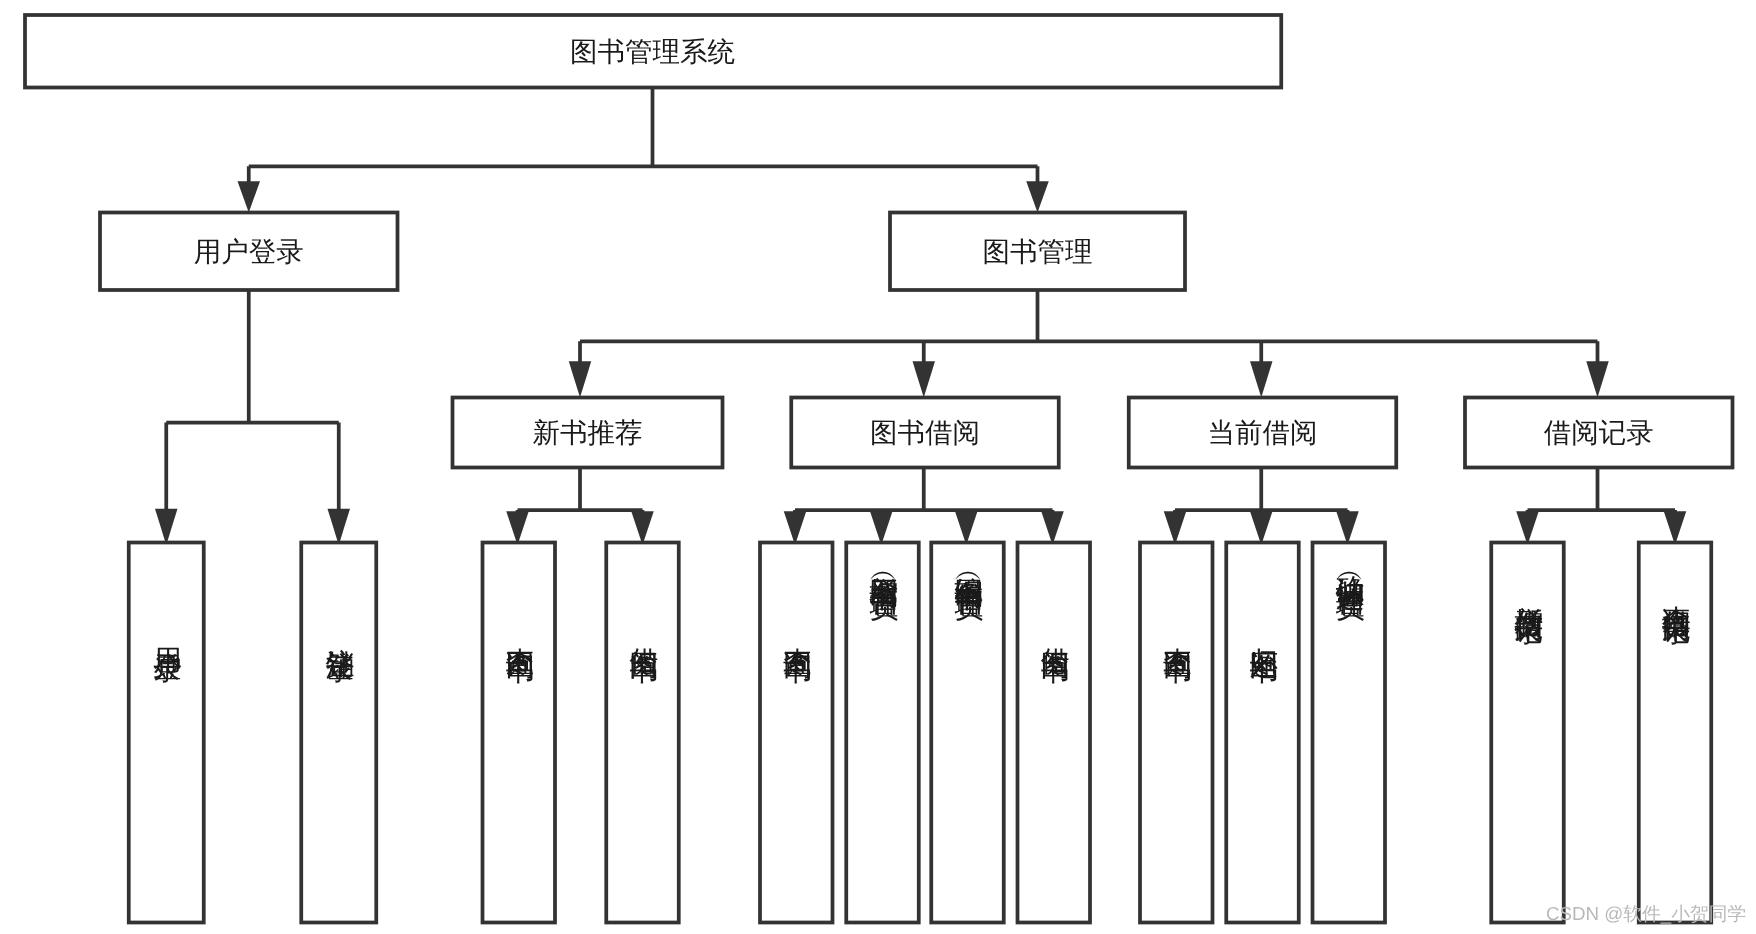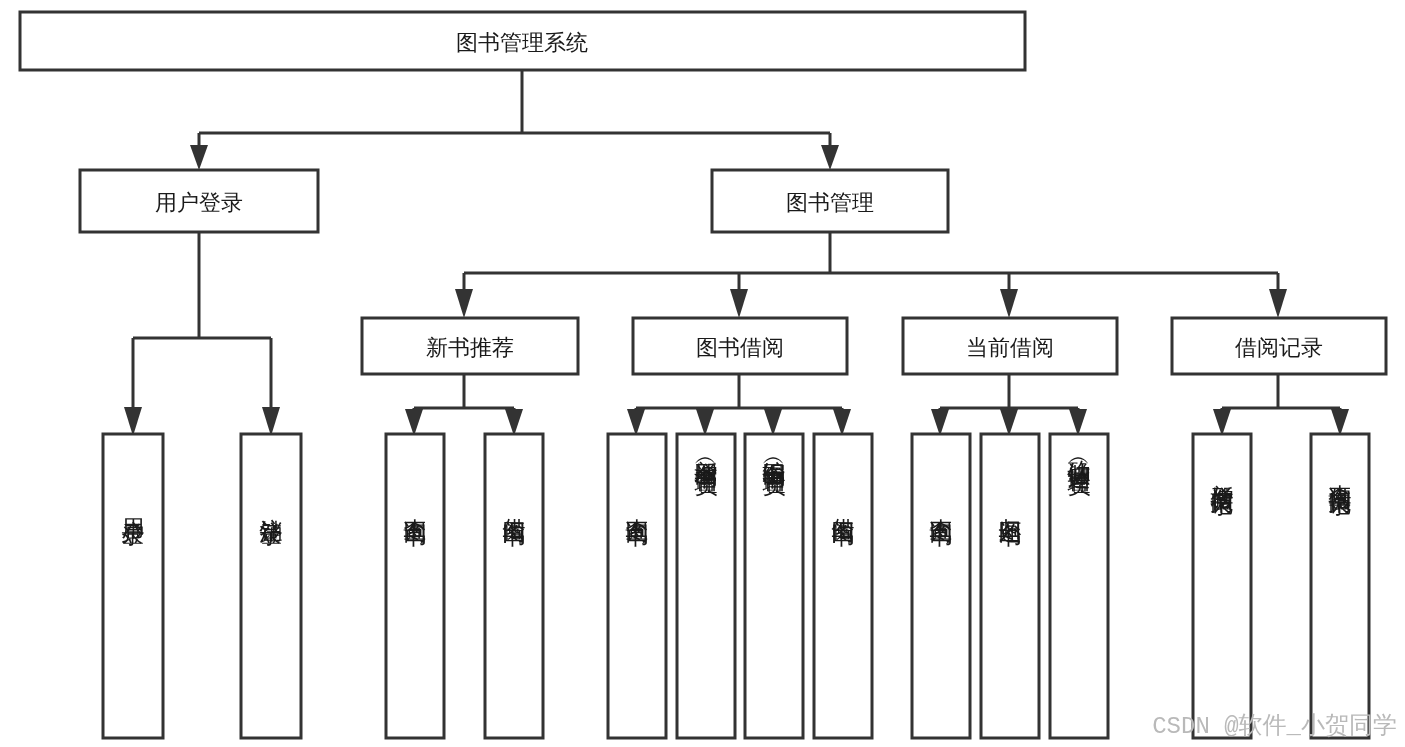--- a/index.html
+++ b/index.html
@@ -63,22 +63,22 @@
     font-size: 23px;
     line-height: 1.18;
     color: #1a1a1a;
     letter-spacing: 2px;
     white-space: nowrap;
   }
   .watermark {
     position: absolute;
     right: 8px;
     bottom: 6px;
-    font-family: Liberation Mono, monospace;
-    font-size: 24px;
+    font-family: Liberation Sans, sans-serif;
+    font-size: 15px;
     color: #b9b9b9;
     white-space: nowrap;
     pointer-events: none;
   }
 </style>
 </head>
 <body>
 
 <div id="diagram-root">
 

